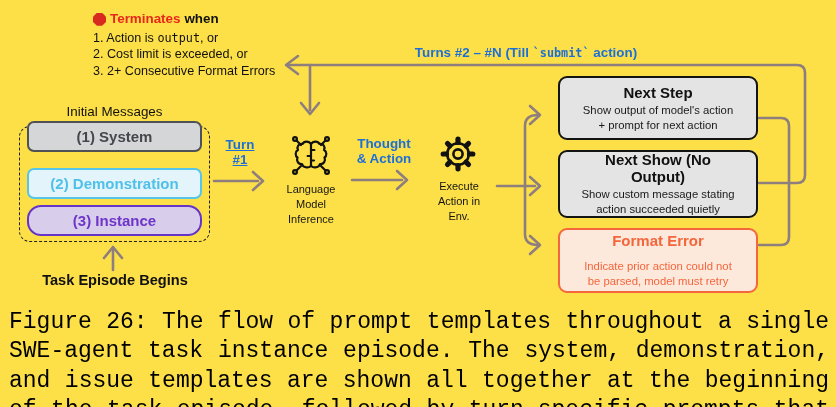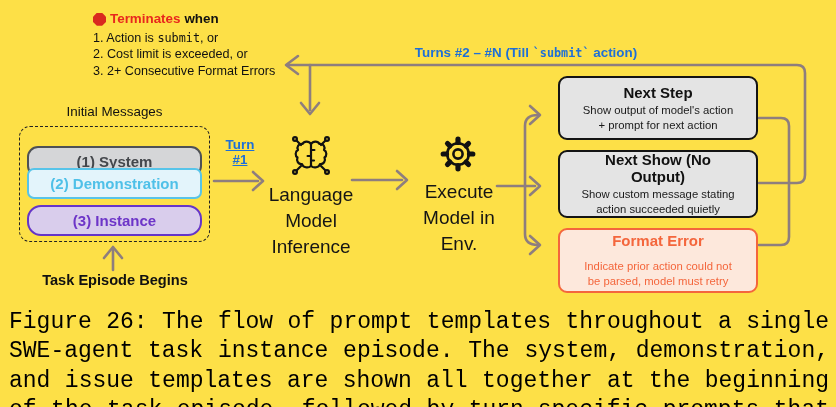--- a/index.html
+++ b/index.html
@@ -27,21 +27,21 @@
   .dashed-box{left:19px;top:126px;width:191px;height:116px;border:1.6px dashed #222;border-radius:11px;box-sizing:border-box;}
   .im-title{left:19px;top:104px;width:191px;text-align:center;font-size:13.4px;font-weight:500;color:#111;}
   .msg{left:27px;width:175px;height:31px;border-radius:7px;border:2.6px solid;display:flex;
        align-items:center;justify-content:center;font-weight:700;font-size:15px;box-sizing:border-box;}
   .msg.system{background:#D5D6D8;border-color:#4E5156;color:#44474C;}
   .msg.demo{background:#E3F4FB;border-color:#57C4E9;color:#4FC0E8;}
   .msg.instance{background:#D9CDEC;border-color:#6535C8;color:#6D35C8;border-radius:14px;}
   .begin-label{left:24px;top:272px;width:182px;text-align:center;font-weight:700;font-size:14.6px;color:#111;}
 
   
-  .flow-label{font-size:19px;font-weight:500;text-align:center;line-height:1.38;color:#151515;}
+  .flow-label{font-size:11px;font-weight:500;text-align:center;line-height:1.38;color:#151515;}
   .icon-box{display:flex;align-items:center;justify-content:center;}
 
   
   .outcome{left:558px;width:200px;border:2.6px solid #141414;border-radius:9px;background:#E4E4E4;
            text-align:center;box-sizing:border-box;display:flex;flex-direction:column;justify-content:center;padding:3px 16px;}
   .outcome .title{font-weight:700;font-size:15px;color:#111;}
   .outcome .body{font-size:11.3px;line-height:1.32;margin-top:2px;color:#1a1a1a;}
   .outcome.orange{background:#FDE8DC;border-color:#F4663C;}
   .outcome.orange .title,.outcome.orange .body{color:#F4663C;}
 
@@ -81,35 +81,35 @@
   </svg>
 
   <div class="abs term">
     <div class="term-head">
       <span class="octagon"></span>
       <span class="term-emph">Terminates</span>
       <span>when</span>
     </div>
     <div>
       <span>1. Action is</span>
-      <span class="mono">submit</span><span>, or</span>
+      <span class="mono">output</span><span>, or</span>
     </div>
     <div>2. Cost limit is exceeded, or</div>
     <div>3. 2+ Consecutive Format Errors</div>
   </div>
 
   <div class="abs blue-label" style="left:396px;top:45px;width:260px;">
     <span>Turns #2 – #N (Till</span>
     <span class="mono" style="font-weight:700;">`submit`</span>
     <span>action)</span>
   </div>
 
   <div class="abs im-title">Initial Messages</div>
   <div class="abs dashed-box"></div>
-  <div class="abs msg system" style="top:146px;border-radius:11px;">
+  <div class="abs msg system" style="top:121px;">
     <span>(1) System</span>
   </div>
   <div class="abs msg demo" style="top:168px;">
     <span>(2) Demonstration</span>
   </div>
   <div class="abs msg instance" style="top:205px;">
     <span>(3) Instance</span>
   </div>
   <div class="abs begin-label">Task Episode Begins</div>
 
@@ -127,41 +127,43 @@
           <circle cx="40" cy="7" r="1.9"></circle>
         <circle cx="8" cy="40" r="1.9"></circle>
           <circle cx="40" cy="40" r="1.9"></circle>
       </g>
     </svg>
   </div>
   <div class="abs flow-label pre" style="left:261px;top:182px;width:100px;">Language
 Model
 Inference</div>
 
+  <div class="abs blue-label pre" style="left:344px;top:136px;width:80px;">Thought
+&amp; Action</div>
 
   <div class="abs icon-box" style="left:438px;top:134px;width:40px;height:40px;">
     <svg width="40" height="40" viewBox="0 0 40 40">
       <g stroke="#111" fill="none" stroke-linecap="round">
         <circle cx="20" cy="20" r="10.8" stroke-width="2.6"></circle>
         <circle cx="20" cy="20" r="4.6" stroke-width="2.6"></circle>
         <g stroke-width="5.2">
           <path d="M31.5 20 L34.8 20"></path>
           <path d="M28.1 28.1 L30.5 30.5"></path>
           <path d="M20 31.5 L20 34.8"></path>
           <path d="M11.9 28.1 L9.5 30.5"></path>
           <path d="M8.5 20 L5.2 20"></path>
           <path d="M11.9 11.9 L9.5 9.5"></path>
           <path d="M20 8.5 L20 5.2"></path>
           <path d="M28.1 11.9 L30.5 9.5"></path>
         </g>
       </g>
     </svg>
   </div>
   <div class="abs flow-label pre" style="left:414px;top:179px;width:90px;">Execute
-Model in
+Action in
 Env.</div>
 
   <div class="abs outcome" style="top:76px;height:64px;">
     <div class="title">Next Step</div>
     <div class="body pre">Show output of model's action
 + prompt for next action</div>
   </div>
   <div class="abs outcome" style="top:150px;height:68px;">
     <div class="title">Next Show (No Output)</div>
     <div class="body pre">Show custom message stating

